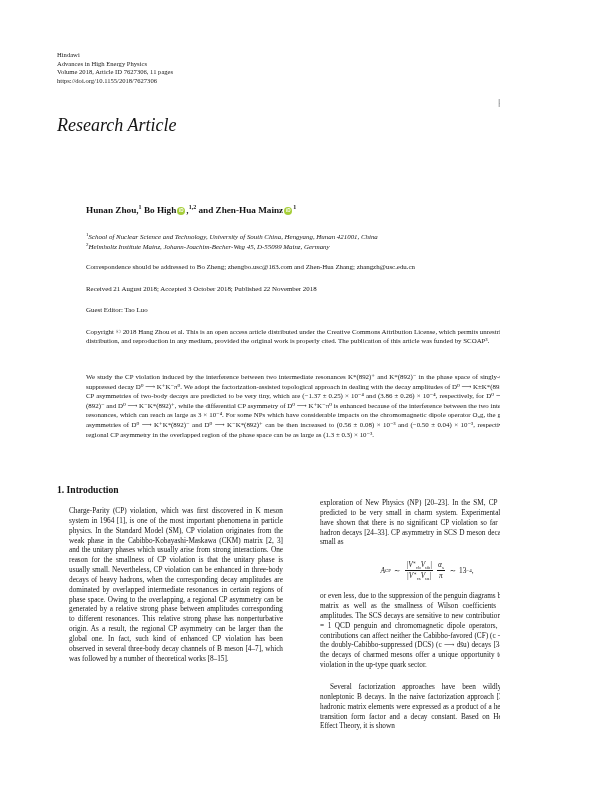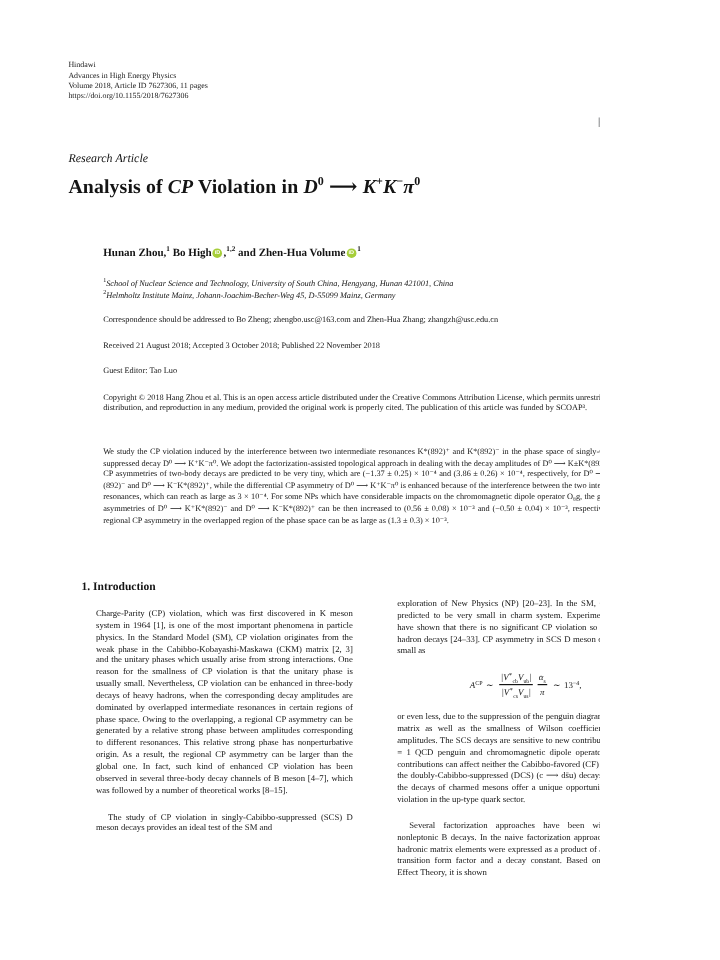--- a/index.html
+++ b/index.html
@@ -9,21 +9,21 @@
   
   .masthead { position:absolute; left:57px; top:51px; font-size:6.6px; line-height:8.6px; color:#1a1a1a; }
   .doi-link { color:#1a1a1a; text-decoration:none; }
 
   
   .logo { position:absolute; left:478px; top:54px; width:82px; text-align:center; }
   .logo svg { display:block; margin:0 auto; }
   .logo-word { margin-top:1px; font-family:"Liberation Sans","DejaVu Sans",sans-serif; font-size:11.5px; color:#a4a6a8; letter-spacing:0.2px; }
 
   
-  .kicker { position:absolute; left:57px; top:127px; font-style:italic; font-size:10px; }
+  .kicker { position:absolute; left:57px; top:115px; font-style:italic; font-size:18px; }
   .title { position:absolute; left:57px; top:146px; font-size:16.5px; font-weight:bold; letter-spacing:0.1px; }
   .title .it { font-style:italic; }
   .title sup { font-size:10px; }
 
   .authors { position:absolute; left:86px; top:205px; font-size:9.2px; font-weight:bold; }
   .authors sup { font-size:6px; }
   .orcid { display:inline-block; width:8px; height:8px; border-radius:50%; background:#a6ce39; color:#fff;
            font-family:"Liberation Sans","DejaVu Sans",sans-serif; font-size:4.6px; line-height:8.4px;
            text-align:center; vertical-align:1px; margin:0 1px; font-weight:bold; }
 
@@ -31,21 +31,21 @@
   .affils sup { font-size:5px; font-style:normal; }
 
   .correspondence { position:absolute; left:86px; top:263px; font-size:6.9px; }
   .history       { position:absolute; left:86px; top:285px; font-size:6.9px; }
   .editor        { position:absolute; left:86px; top:306px; font-size:6.9px; }
 
   .copyright { position:absolute; left:86px; top:327px; width:439px; font-size:6.9px; line-height:9.4px; text-align:justify; }
   .abstract  { position:absolute; left:86px; top:372px; width:439px; font-size:6.9px; line-height:9.6px; text-align:justify; }
 
   
-  .columns { position:absolute; left:68px; top:484px; width:489px; display:flex; gap:13px; }
+  .columns { position:absolute; left:57px; top:484px; width:489px; display:flex; gap:13px; }
   .col { flex:1; min-width:0; }
   .sec-heading { font-size:9.6px; font-weight:bold; margin:0 0 9px 0; }
   .body-p { font-size:7.25px; line-height:9.85px; text-align:justify; margin:12px; }
   .body-p.indent { text-indent:10px; }
   .col-right { padding-top:3px; }
   .col-right .body-p + .body-p { margin-top:0; }
 
   
   .equation { position:relative; display:flex; align-items:center; justify-content:center; margin:9px 0 8px 0; font-size:7.4px; font-style:italic; }
   .equation .upright { font-style:normal; }
@@ -77,26 +77,23 @@
       <circle cx="18" cy="16.5" r="10.2" fill="none" stroke="#1591bc" stroke-width="6.6"></circle>
       <path d="M 9.5 21 A 10.2 10.2 0 0 0 25 24.5" fill="none" stroke="#0c6287" stroke-width="6.6"></path>
       <circle cx="29.5" cy="20.5" r="10.2" fill="none" stroke="#66b44a" stroke-width="6.6"></circle>
       <path d="M 38 26 A 10.2 10.2 0 0 0 31 10.6" fill="none" stroke="#2d8a3c" stroke-width="6.6"></path>
       <path d="M 22.5 24.5 A 10.2 10.2 0 0 0 27.5 13" fill="none" stroke="#1591bc" stroke-width="6.6"></path>
     </svg>
     <div class="logo-word">Hindawi</div>
   </div>
 
   <div class="kicker">Research Article</div>
-  <div class="title">
-    <span>Analysis of </span><span class="it">CP</span><span> Violation in </span><span class="it">D</span><sup>0</sup><span> ⟶ </span><span class="it">K</span><sup>+</sup><span class="it">K</span><sup>−</sup><span class="it">π</span><sup>0</sup>
-  </div>
 
   <div class="authors">
-    <span>Hunan Zhou,</span><sup>1</sup><span> Bo High</span><span class="orcid">iD</span><span>,</span><sup>1,2</sup><span> and Zhen-Hua Volume</span><span class="orcid">iD</span><sup>1</sup>
+    <span>Hunan Zhou,</span><sup>1</sup><span> Bo High</span><span class="orcid">iD</span><span>,</span><sup>1,2</sup><span> and Zhen-Hua Mainz</span><span class="orcid">iD</span><sup>1</sup>
   </div>
 
   <div class="affils">
     <div><sup>1</sup><span>School of Nuclear Science and Technology, University of South China, Hengyang, Hunan 421001, China</span></div>
     <div><sup>2</sup><span>Helmholtz Institute Mainz, Johann-Joachim-Becher-Weg 45, D-55099 Mainz, Germany</span></div>
   </div>
 
   <div class="correspondence">
     <span>Correspondence should be addressed to Bo Zheng; </span><span>zhengbo.usc@163.com</span><span> and Zhen-Hua Zhang; </span><span>zhangzh@usc.edu.cn</span>
   </div>
@@ -104,21 +101,20 @@
   <div class="history">Received 21 August 2018; Accepted 3 October 2018; Published 22 November 2018</div>
   <div class="editor">Guest Editor: Tao Luo</div>
 
   <div class="copyright">Copyright © 2018 Hang Zhou et al. This is an open access article distributed under the Creative Commons Attribution License, which permits unrestricted use, distribution, and reproduction in any medium, provided the original work is properly cited. The publication of this article was funded by SCOAP³.</div>
   <div class="abstract">We study the CP violation induced by the interference between two intermediate resonances K*(892)⁺ and K*(892)⁻ in the phase space of singly-Cabibbo-suppressed decay D⁰ ⟶ K⁺K⁻π⁰. We adopt the factorization-assisted topological approach in dealing with the decay amplitudes of D⁰ ⟶ K±K*(892)∓. The CP asymmetries of two-body decays are predicted to be very tiny, which are (−1.37 ± 0.25) × 10⁻⁴ and (3.86 ± 0.26) × 10⁻⁴, respectively, for D⁰ ⟶ K⁺K*(892)⁻ and D⁰ ⟶ K⁻K*(892)⁺, while the differential CP asymmetry of D⁰ ⟶ K⁺K⁻π⁰ is enhanced because of the interference between the two intermediate resonances, which can reach as large as 3 × 10⁻⁴. For some NPs which have considerable impacts on the chromomagnetic dipole operator O₈g, the global CP asymmetries of D⁰ ⟶ K⁺K*(892)⁻ and D⁰ ⟶ K⁻K*(892)⁺ can be then increased to (0.56 ± 0.08) × 10⁻³ and (−0.50 ± 0.04) × 10⁻³, respectively. The regional CP asymmetry in the overlapped region of the phase space can be as large as (1.3 ± 0.3) × 10⁻³.</div>
 
   <div class="columns">
     <div class="col col-left">
       <h2 class="sec-heading">1. Introduction</h2>
       <p class="body-p">Charge-Parity (CP) violation, which was first discovered in K meson system in 1964 [1], is one of the most important phenomena in particle physics. In the Standard Model (SM), CP violation originates from the weak phase in the Cabibbo-Kobayashi-Maskawa (CKM) matrix [2, 3] and the unitary phases which usually arise from strong interactions. One reason for the smallness of CP violation is that the unitary phase is usually small. Nevertheless, CP violation can be enhanced in three-body decays of heavy hadrons, when the corresponding decay amplitudes are dominated by overlapped intermediate resonances in certain regions of phase space. Owing to the overlapping, a regional CP asymmetry can be generated by a relative strong phase between amplitudes corresponding to different resonances. This relative strong phase has nonperturbative origin. As a result, the regional CP asymmetry can be larger than the global one. In fact, such kind of enhanced CP violation has been observed in several three-body decay channels of B meson [4–7], which was followed by a number of theoretical works [8–15].</p>
-      <p class="body-p indent">The study of CP violation in singly-Cabibbo-suppressed (SCS) D meson decays provides an ideal test of the SM and</p>
     </div>
 
     <div class="col col-right">
       <p class="body-p">exploration of New Physics (NP) [20–23]. In the SM, CP violation is predicted to be very small in charm system. Experimental researches have shown that there is no significant CP violation so far in charmed hadron decays [24–33]. CP asymmetry in SCS D meson decay can be as small as</p>
 
       <div class="equation">
         <span>A</span>
           <span class="eq-sub">CP</span>
         <span class="upright" style="margin:0 3px;">∼</span>
         <span class="frac">

